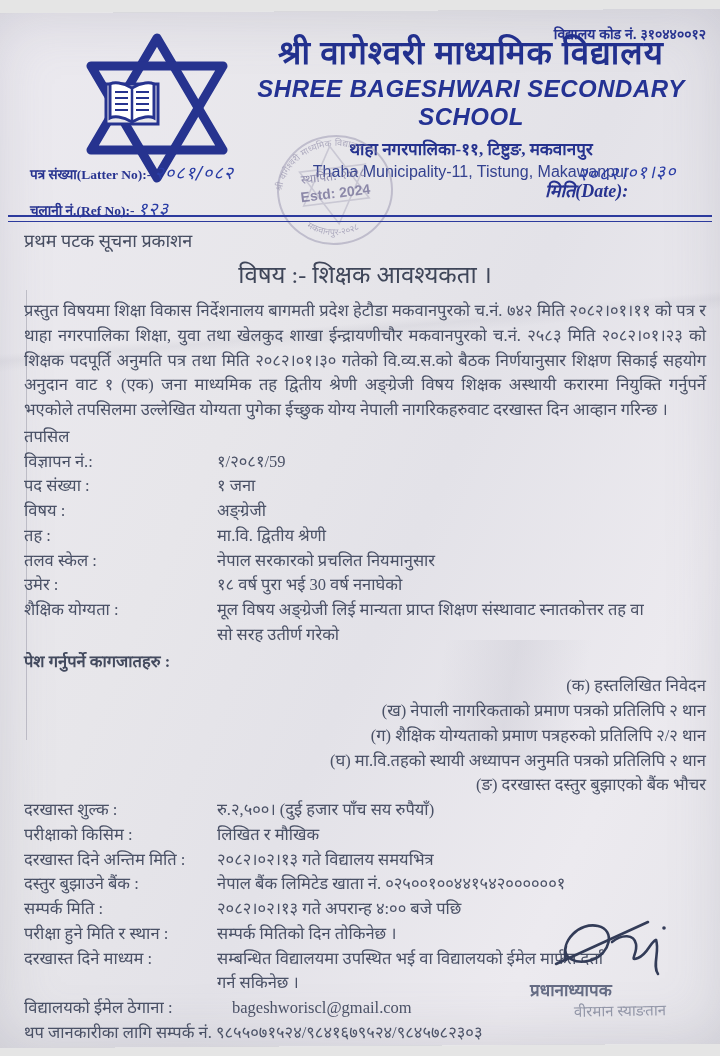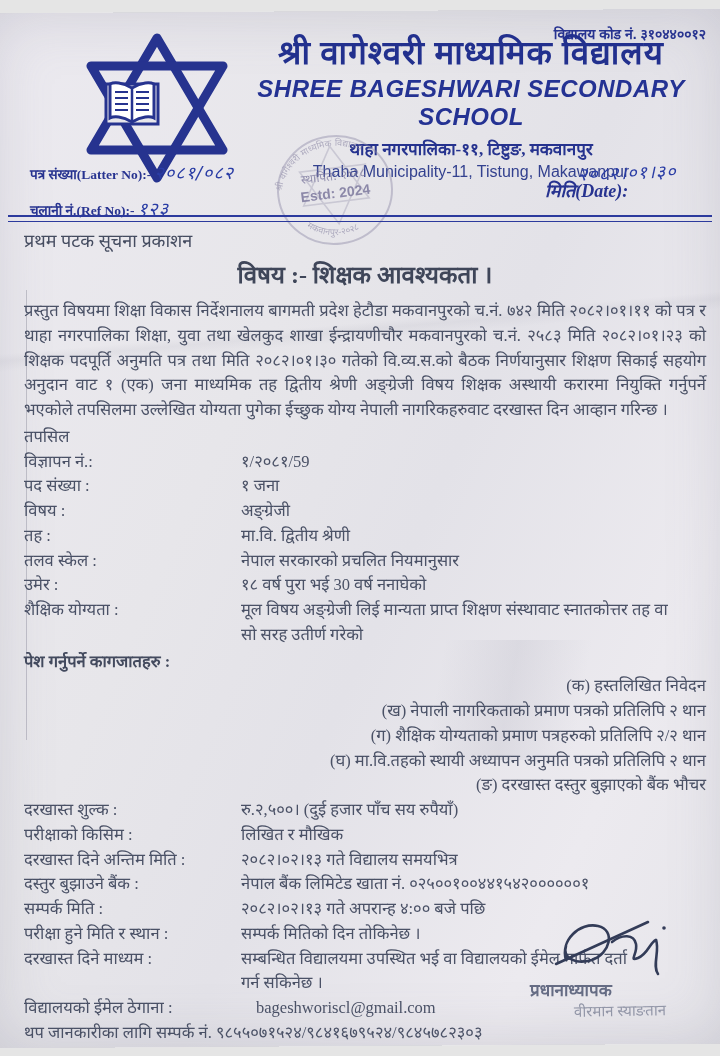--- a/index.html
+++ b/index.html
@@ -33,24 +33,24 @@
   .meta-date-value{position:absolute;left:578px;top:160px;transform:rotate(-2deg);}
   .rule{position:absolute;left:8px;right:8px;top:215px;height:4px;
         border-top:2.5px solid #2c3a9d;border-bottom:1.5px solid #2c3a9d;}
 
   
   .stamp{position:absolute;left:250px;top:128px;opacity:.8;transform:rotate(-7deg);pointer-events:none;}
 
   
   .content{position:absolute;left:24px;top:228px;width:682px;color:#4a5166;font-size:16.5px;line-height:1.5;}
   .pub-line{font-size:18px;color:#454c60;}
-  .subject{text-align:center;font-size:24px;color:#3f4659;margin-top:2px;font-weight:bold;}
+  .subject{text-align:center;font-size:24px;color:#3f4659;margin-top:2px;}
   .para{text-align:justify;margin-top:6px;}
   .tapasil{margin-top:2px;}
-  .drow{display:flex;align-items:flex-start;gap:24px;}
+  .drow{display:flex;align-items:flex-start;}
   .dlabel{min-width:185px;flex:0 0 auto;padding-right:8px;}
   .dvalue{flex:1 1 auto;}
   .docs-head{margin-top:2px;font-weight:bold;color:#434a5e;}
   .doc-item{margin-top:0px;text-align:right;}
   .email-row .dlabel{min-width:200px;}
   .email-val{font-family:"Liberation Serif","DejaVu Serif",serif;}
   .contact-row{margin-top:0px;}
 
   
   .signature{position:absolute;left:552px;top:912px;}

